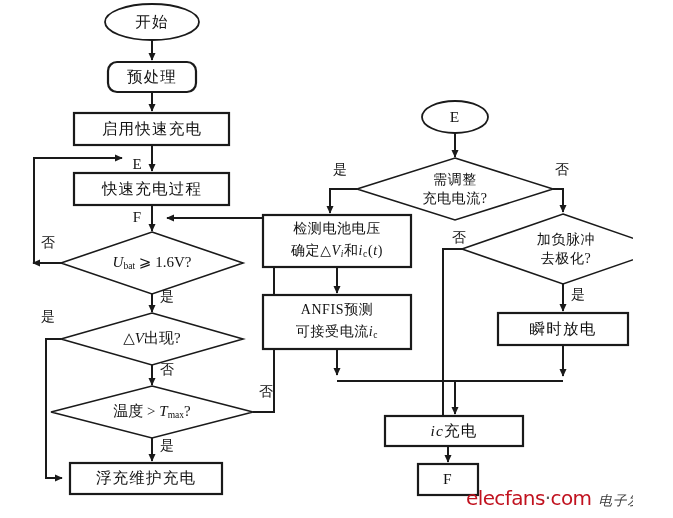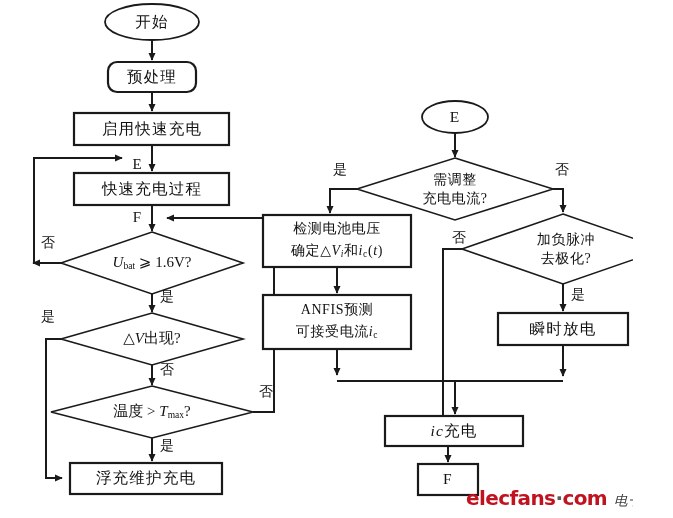--- a/index.html
+++ b/index.html
@@ -64,21 +64,21 @@
     left: 466px;
     top: 486px;
     display: flex;
     align-items: baseline;
     gap: 7px;
     white-space: nowrap;
   }
   .wm-main {
     font-family: "DejaVu Sans", sans-serif;
     font-size: 20px;
-    font-weight: 700;
+    font-weight: 400;
     color: #c1121f;
     letter-spacing: -0.6px;
   }
   .wm-main .dim { color: #5a5a5a; }
   .wm-cn {
     font-family: "DejaVu Sans", sans-serif;
     font-size: 13.5px;
     color: #3b3b3b;
     font-style: italic;
     letter-spacing: 1px;

